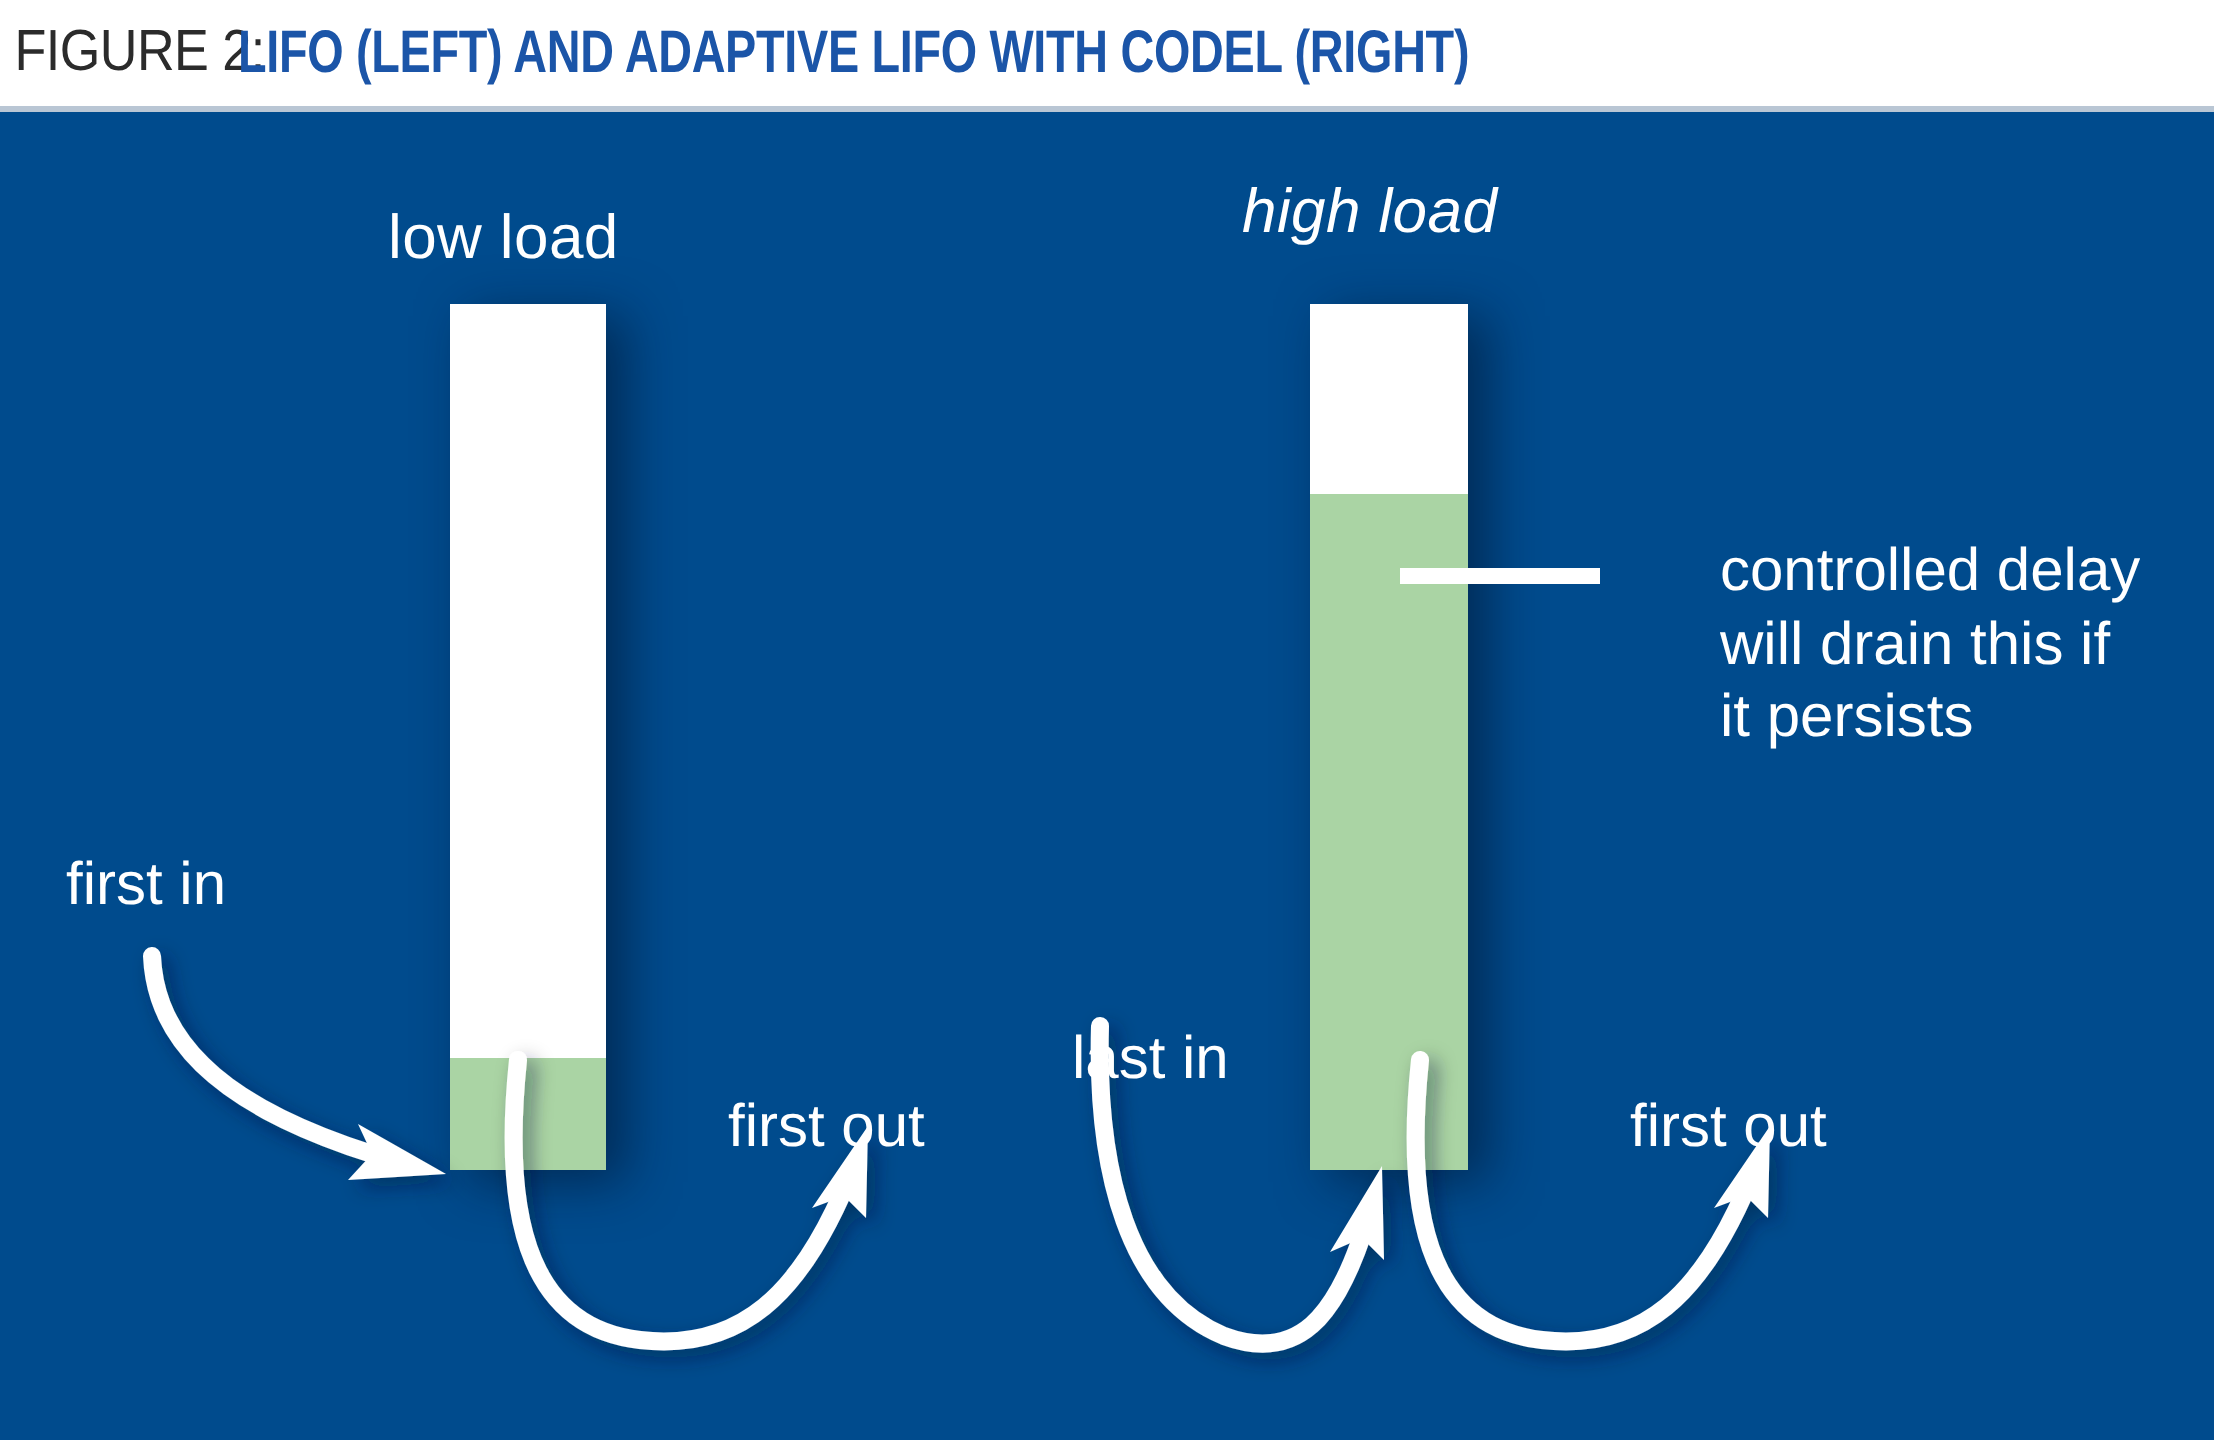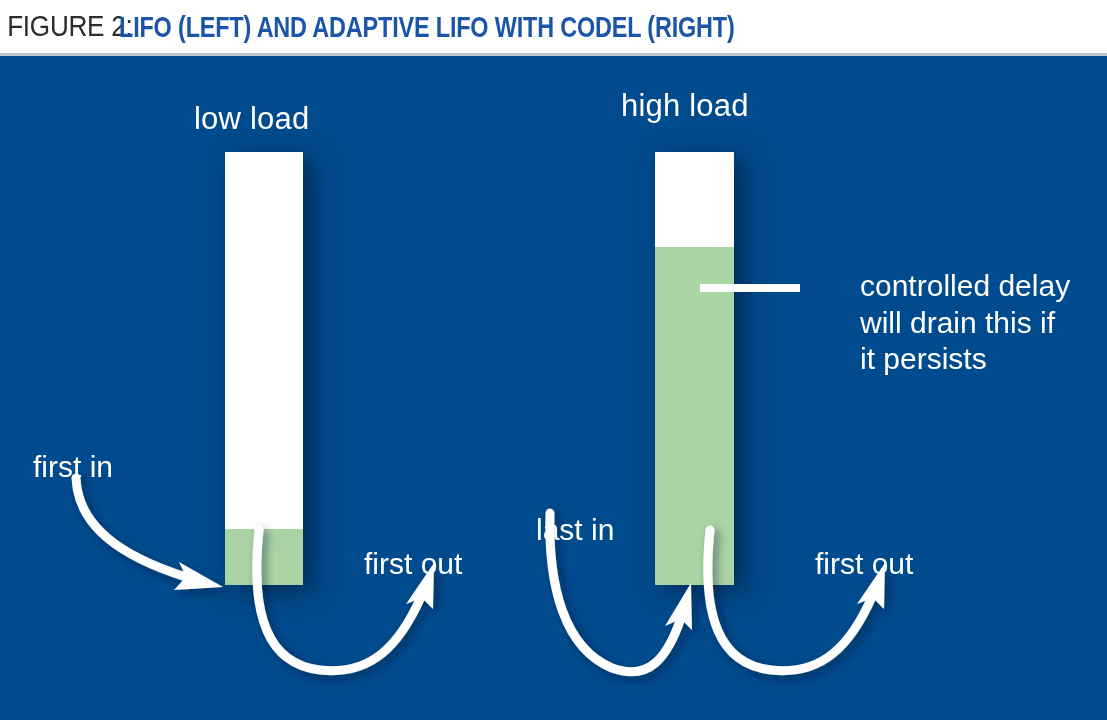--- a/index.html
+++ b/index.html
@@ -72,21 +72,21 @@
   
   .col-title {
     position: absolute;
     color: #ffffff;
     font-size: 31px;
     font-weight: 400;
     letter-spacing: 0.2px;
     white-space: nowrap;
   }
   #title-low  { left: 194px; top: 45px; }
-  #title-high { left: 621px; top: 32px; }
+  #title-high { left: 621px; top: 32px; font-style: italic; }
 
   
   .bar {
     position: absolute;
     background: #ffffff;
     box-shadow: 10px 6px 26px rgba(0, 16, 40, 0.55);
   }
   .bar .fill {
     position: absolute;
     left: 0;
@@ -101,21 +101,21 @@
 
   
   .anno {
     position: absolute;
     color: #ffffff;
     font-size: 30px;
     font-weight: 400;
     white-space: nowrap;
     line-height: 1.26;
   }
-  #label-first-in  { left: 33px;  top: 392px; }
+  #label-first-in  { left: 33px;  top: 368px; }
   #label-first-out-left  { left: 364px; top: 489px; }
   #label-last-in   { left: 504px; top: 455px; margin-left: 32px; }
   #label-first-out-right { left: 815px; top: 489px; }
 
   #callout-text {
     position: absolute;
     left: 812px;
     top: 212px;
     width: 290px;
     color: #ffffff;

